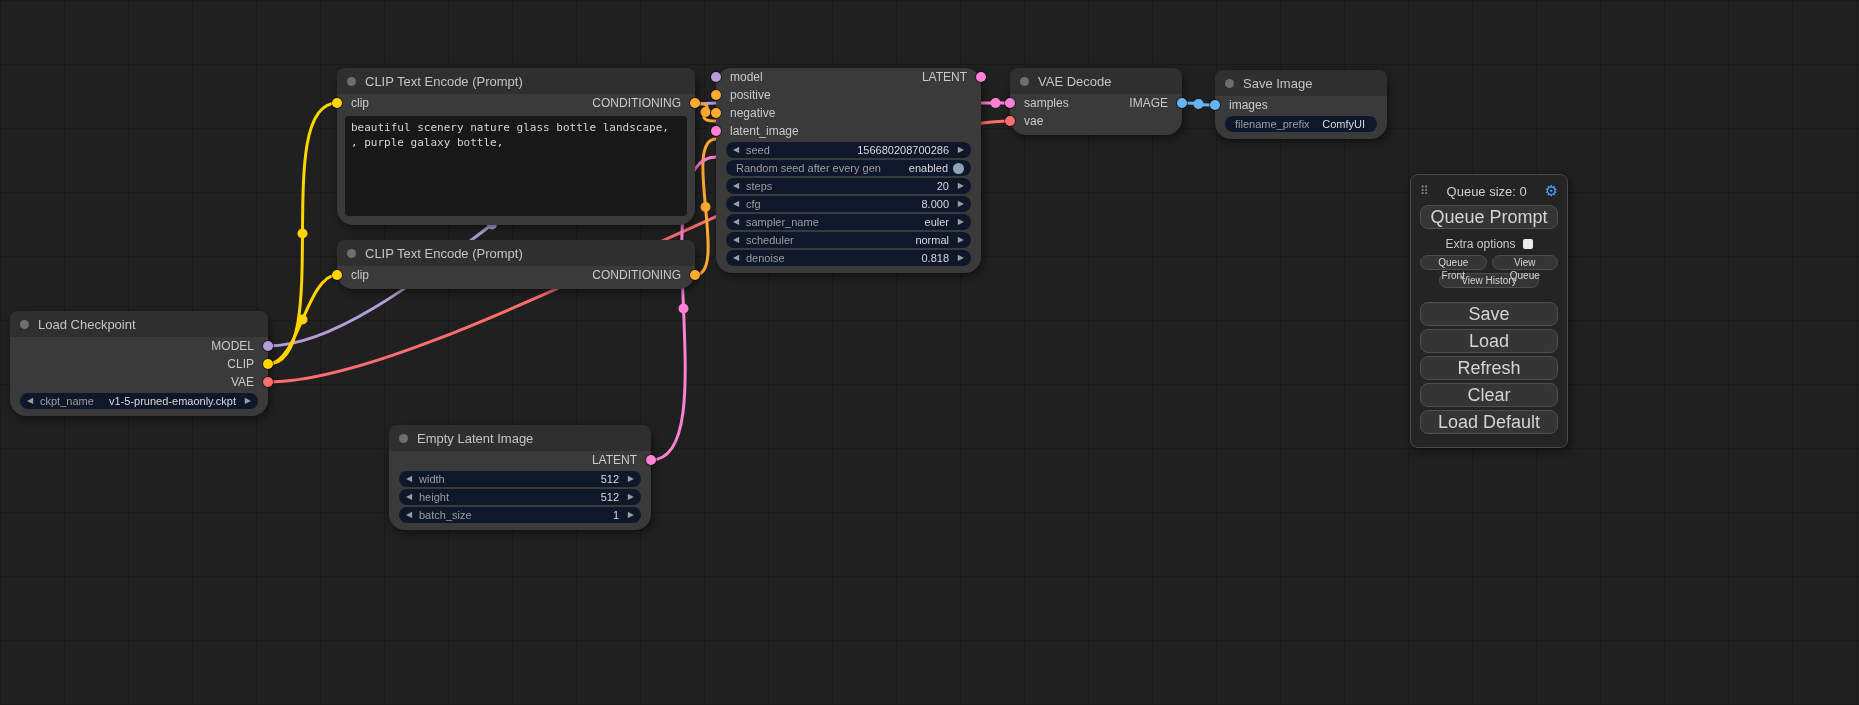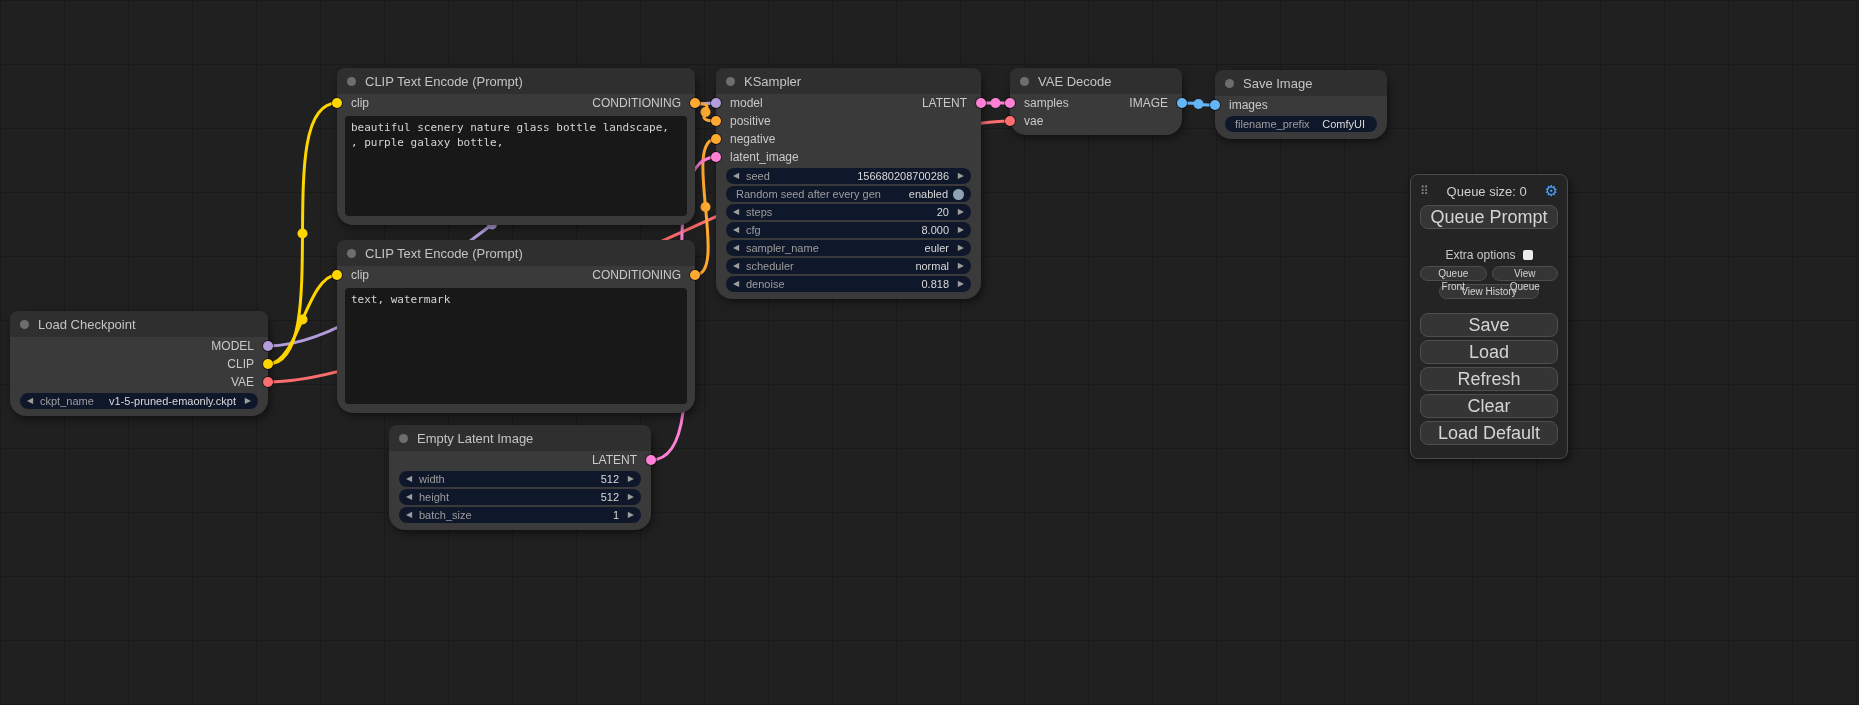--- a/index.html
+++ b/index.html
@@ -52,21 +52,21 @@
     box-shadow:2px 3px 9px rgba(0,0,0,.5);color:#d0d0d0;
   }
   .menu-header{display:flex;align-items:center;justify-content:space-between;font-size:13px;color:#cfcfcf;margin-bottom:5px;}
   .drag-handle{font-size:12px;color:#8a8a8a;cursor:grab;}
   .gear{font-size:15px;cursor:pointer;}
   .mbtn{
     display:block;width:100%;box-sizing:border-box;background:#353535;border:1px solid #4e4e4e;
     border-radius:8px;color:#d4d4d4;font-family:"Liberation Sans",sans-serif;cursor:pointer;
   }
   .mbtn.big{height:24px;font-size:18px;margin:3px 0;}
-  .extra-row{display:flex;align-items:center;justify-content:center;font-size:12px;color:#c9c9c9;margin:19px 0 4px 0;}
+  .extra-row{display:flex;align-items:center;justify-content:center;font-size:12px;color:#c9c9c9;margin:8px 0 4px 0;}
   .extra-row input{appearance:none;-webkit-appearance:none;width:10px;height:10px;background:#ececec;border-radius:2px;margin:0 0 0 7px;cursor:pointer;}
   .small-row{display:flex;gap:5px;margin:3px 0;}
   .mbtn.small{height:15px;font-size:10px;padding:0 6px;flex:1;border-radius:8px;line-height:13px;}
   .mbtn.history{width:72%;margin:3px auto;}
   .mbtn.save-gap{margin-top:14px;}
 </style>
 </head>
 <body>
 
 <svg id="links" width="1859" height="705">
@@ -133,21 +133,20 @@
   <div class="node-title">
     <span class="title-dot" style="background-color: rgb(110, 110, 110);"></span>
     <span>CLIP Text Encode (Prompt)</span>
   </div>
   <div class="slot-row">
     <span class="dot in" style="background-color: rgb(255, 213, 0);"></span>
     <span class="in-label">clip</span>
     <span class="out-label">CONDITIONING</span>
     <span class="dot out" style="background-color: rgb(255, 169, 49);"></span>
   </div>
-  <textarea class="prompt-text ta-neg" style="">text, watermark</textarea>
 </div>
 
 <div class="node" style="left:389px;top:425px;width:262px;">
   <div class="node-title">
     <span class="title-dot" style="background-color: rgb(110, 110, 110);"></span>
     <span>Empty Latent Image</span>
   </div>
   <div class="slot-row">
     <span class="out-label">LATENT</span>
     <span class="dot out" style="background-color: rgb(255, 128, 213);"></span>
@@ -166,24 +165,20 @@
   </div>
   <div class="widget">
     <span class="arrow">◀</span>
     <span class="wname">batch_size</span>
     <span class="wvalue">1</span>
     <span class="arrow r">▶</span>
   </div>
 </div>
 
 <div class="node" style="left:716px;top:68px;width:265px;">
-  <div class="node-title">
-    <span class="title-dot" style="background-color: rgb(110, 110, 110);"></span>
-    <span>KSampler</span>
-  </div>
   <div class="slot-row">
     <span class="dot in" style="background-color: rgb(179, 157, 219);"></span>
     <span class="in-label">model</span>
     <span class="out-label">LATENT</span>
     <span class="dot out" style="background-color: rgb(255, 128, 213);"></span>
   </div>
   <div class="slot-row">
     <span class="dot in" style="background-color: rgb(255, 169, 49);"></span>
     <span class="in-label">positive</span>
   </div>

